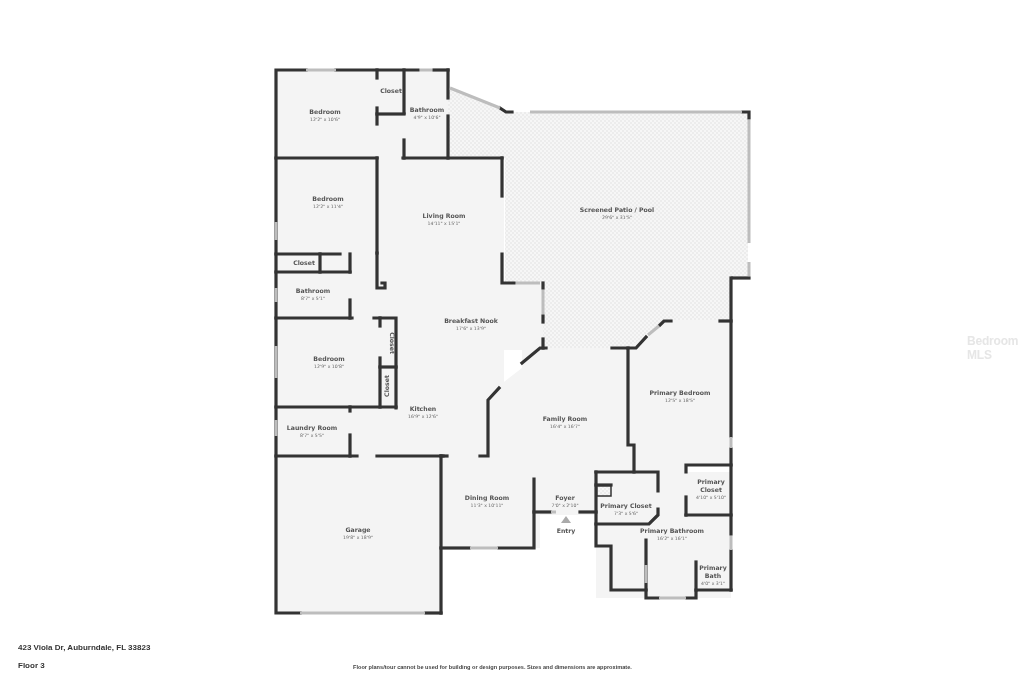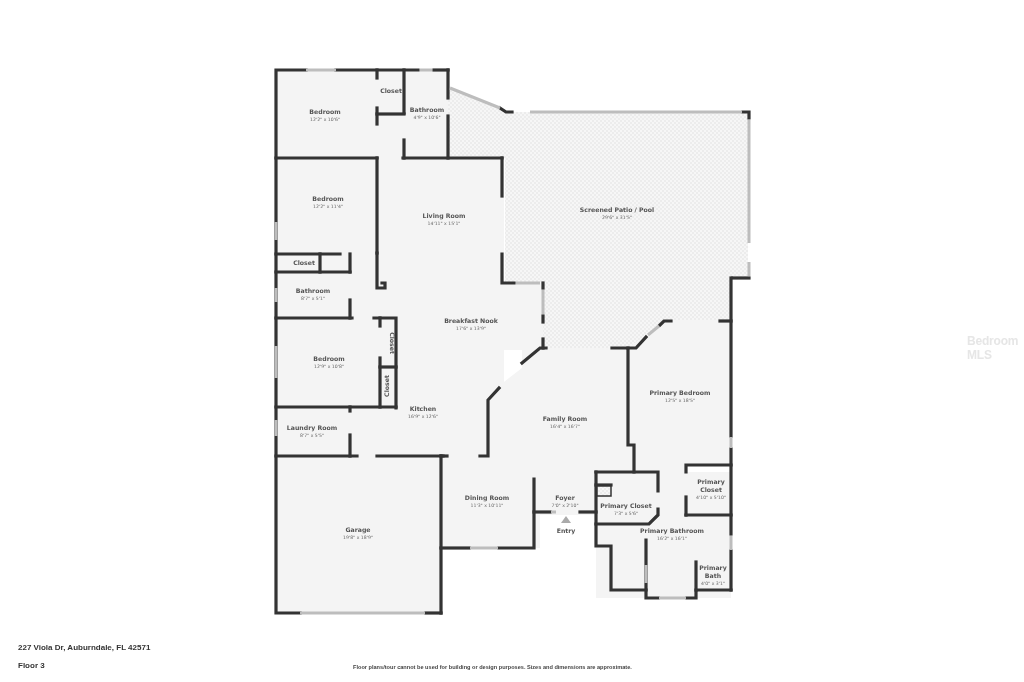--- a/index.html
+++ b/index.html
@@ -227,15 +227,15 @@
     </g>
     <g>
       <text class="rname" x="713" y="570">Primary</text>
       <text class="rname" x="713" y="578">Bath</text>
       <text class="rdim" x="713" y="585">4'0" x 3'1"</text>
     </g>
   </g>
 </svg>
 
 <div class="watermark">Bedroom MLS</div>
-<div class="footer-address">227 Viola Dr, Auburndale, FL 42571</div>
+<div class="footer-address">423 Viola Dr, Auburndale, FL 33823</div>
 <div class="footer-floor">Floor 3</div>
 <div class="footer-disclaimer">Floor plans/tour cannot be used for building or design purposes. Sizes and dimensions are approximate.</div>
 
 </body></html>

